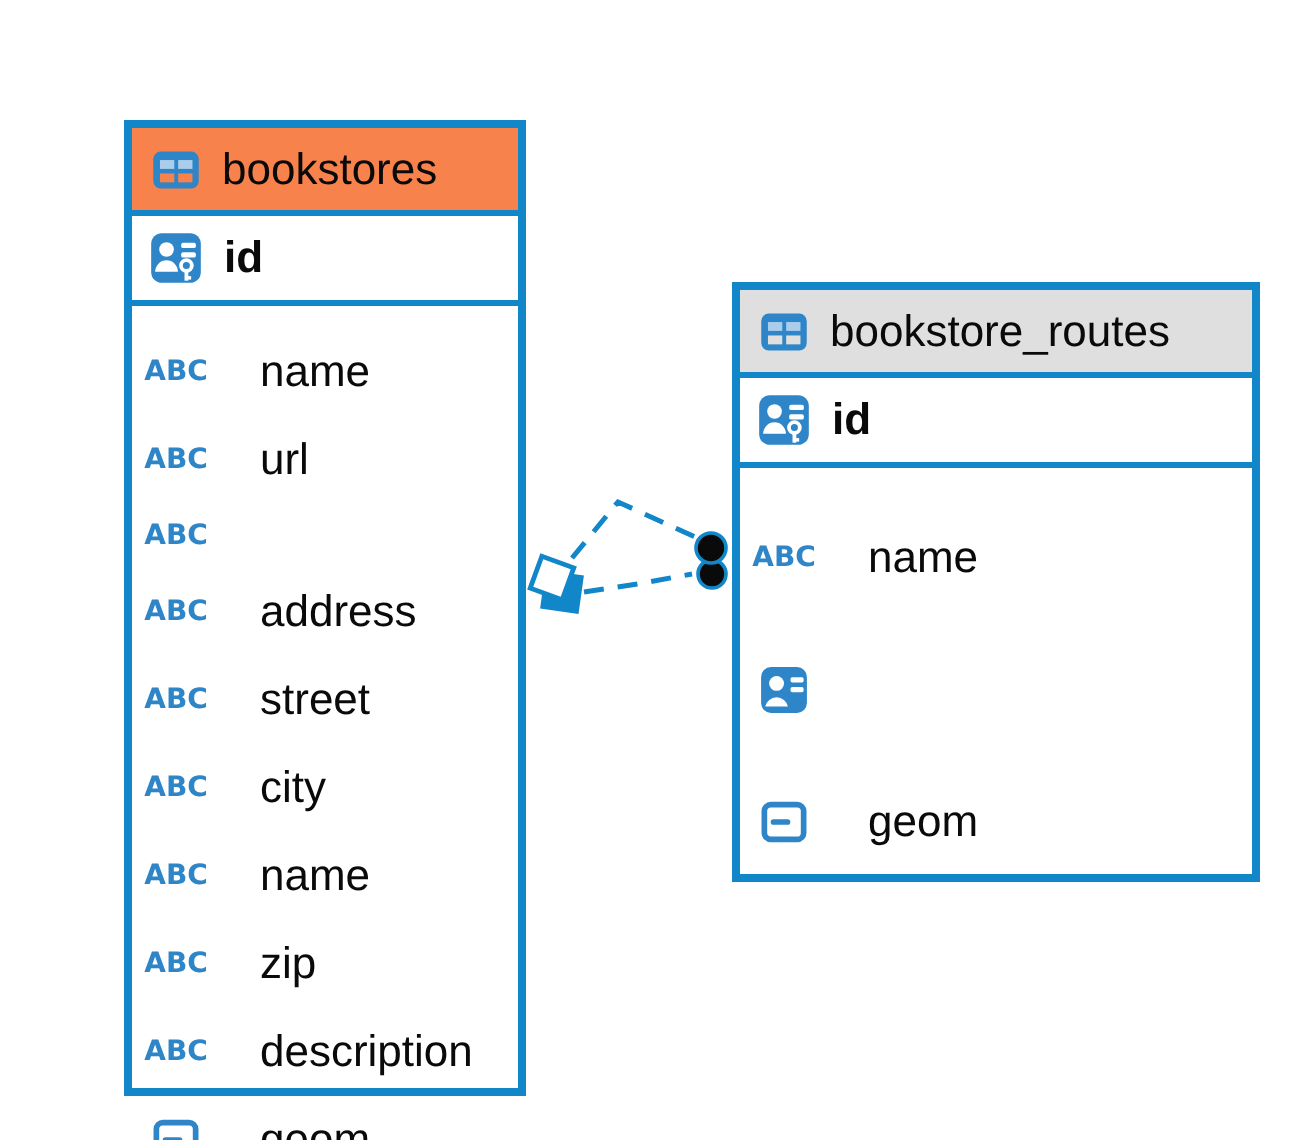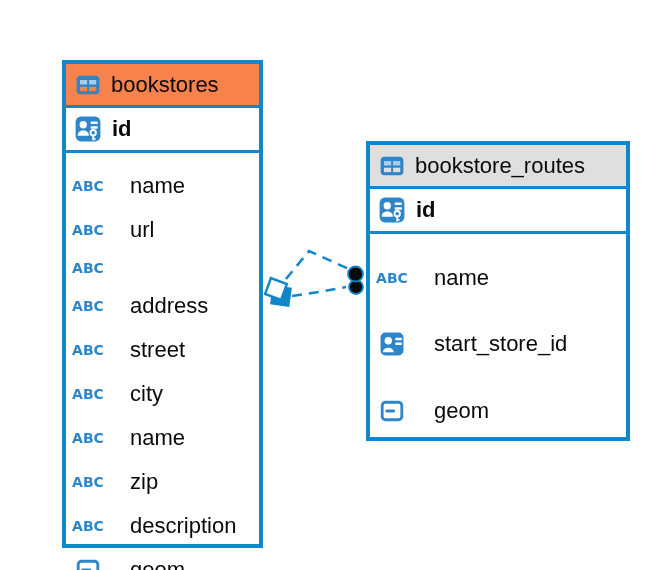--- a/index.html
+++ b/index.html
@@ -199,21 +199,20 @@
         <div class="col-row">
           <span class="icon-slot">
   <svg width="24" height="24" viewBox="0 0 22 22">
     <rect x="0.5" y="0.5" width="21" height="21" rx="4.5" fill="#2E86C8"></rect>
     <circle cx="7.6" cy="8" r="3.4" fill="#fff"></circle>
     <path d="M2.4 18.6 a5.3 5.3 0 0 1 10.4 0 z" fill="#fff"></path>
     <rect x="14" y="5.2" width="6" height="2.4" rx="0.8" fill="#fff"></rect>
     <rect x="14" y="9.6" width="6" height="2.4" rx="0.8" fill="#fff"></rect>
   </svg>
 </span>
-          <span class="col-label">start_store_id</span>
         </div>
         <div class="col-row">
           <span class="icon-slot">
   <svg width="24" height="24" viewBox="0 0 22 22">
     <rect x="2" y="3" width="18" height="16" rx="3" fill="#fff" stroke="#2E86C8" stroke-width="2.6"></rect>
     <line x1="6.2" y1="11" x2="12.6" y2="11" stroke="#2E86C8" stroke-width="2.6" stroke-linecap="round"></line>
   </svg>
 </span>
           <span class="col-label">geom</span>
         </div>

